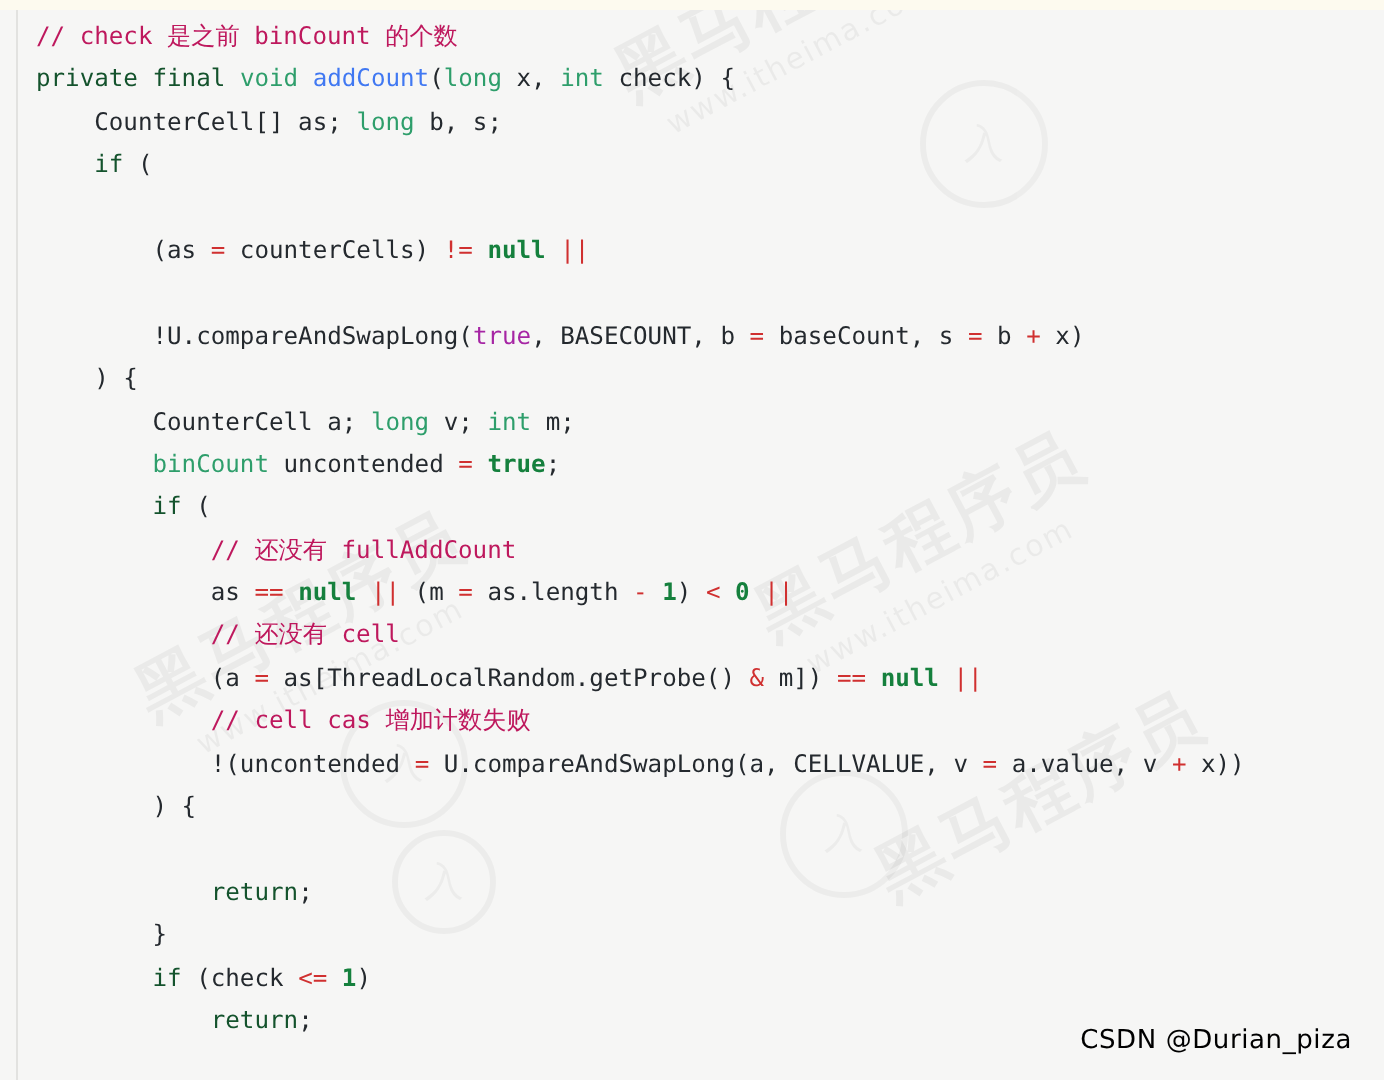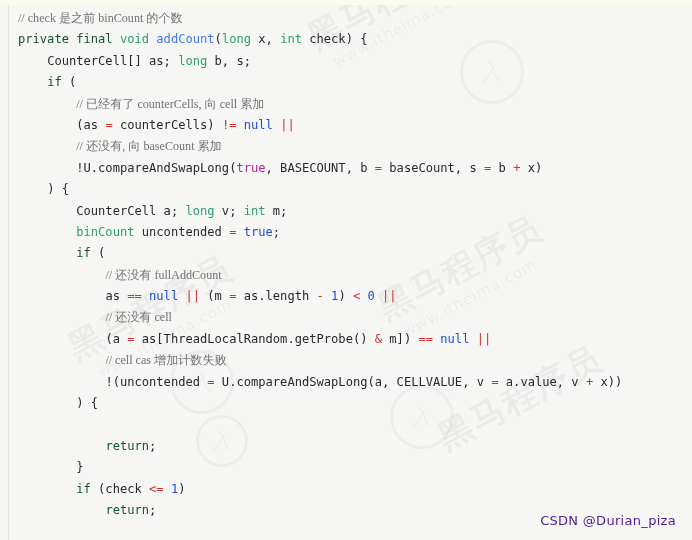--- a/index.html
+++ b/index.html
@@ -85,38 +85,38 @@
     font-family: "DejaVu Sans Mono", "Liberation Mono", monospace;
     font-size: 12.1px;
     line-height: 21.4px;
     height: 21.4px;
     white-space: pre;
     padding-left: 18px;
     color: #24292e;
     letter-spacing: 0px;
   }
   
-  .t-com   { color: #737373; font-family: Liberation Serif, serif; }           
+  .t-com   { color: #be185d; }           
   .t-kw    { color: #14532d; }           
   .t-type  { color: #2e9e6b; }           
   .t-fn    { color: #4078f2; }           
-  .t-lit   { color: #1d4ed8; }           
+  .t-lit   { color: #15803d; font-weight: bold; }           
   .t-op    { color: #d03030; }           
   .t-this  { color: #a625a4; }           
   .t-plain { color: #24292e; }           
 
   
   .csdn {
     position: absolute;
     right: 16px;
     bottom: 12px;
     z-index: 6;
     font-family: "DejaVu Sans", "Liberation Sans", sans-serif;
     font-size: 13px;
-    color: #4c1d95;
+    color: #000000;
     letter-spacing: 0.3px;
     white-space: nowrap;
   }
 </style>
 </head>
 <body>
 
 <div class="screenshot">
 
   <div class="top-strip"></div>
@@ -147,23 +147,23 @@
     </div>
   </div>
 
   <div class="gutter-rule"></div>
 
   <div class="code-area" id="code-area">
       <div class="code-line"><span class="t-com">// check 是之前 binCount 的个数</span></div>
       <div class="code-line"><span class="t-kw">private</span><span class="t-plain"> </span><span class="t-kw">final</span><span class="t-plain"> </span><span class="t-type">void</span><span class="t-plain"> </span><span class="t-fn">addCount</span><span class="t-plain">(</span><span class="t-type">long</span><span class="t-plain"> x, </span><span class="t-type">int</span><span class="t-plain"> check) {</span></div>
       <div class="code-line"><span class="t-plain">    </span><span class="t-plain">CounterCell[] as; </span><span class="t-type">long</span><span class="t-plain"> b, s;</span></div>
       <div class="code-line"><span class="t-plain">    </span><span class="t-kw">if</span><span class="t-plain"> (</span></div>
-      <div class="code-line"><span class="t-plain">        </span><span class="t-com">// 已经有了 counterCells, 向 cell 累加</span></div>
+      <div class="code-line"><span class="t-plain">        </span></div>
       <div class="code-line"><span class="t-plain">        </span><span class="t-plain">(as </span><span class="t-op">=</span><span class="t-plain"> counterCells) </span><span class="t-op">!=</span><span class="t-plain"> </span><span class="t-lit">null</span><span class="t-plain"> </span><span class="t-op">||</span></div>
-      <div class="code-line"><span class="t-plain">        </span><span class="t-com">// 还没有, 向 baseCount 累加</span></div>
+      <div class="code-line"><span class="t-plain">        </span></div>
       <div class="code-line"><span class="t-plain">        </span><span class="t-plain">!U.compareAndSwapLong(</span><span class="t-this">true</span><span class="t-plain">, BASECOUNT, b </span><span class="t-op">=</span><span class="t-plain"> baseCount, s </span><span class="t-op">=</span><span class="t-plain"> b </span><span class="t-op">+</span><span class="t-plain"> x)</span></div>
       <div class="code-line"><span class="t-plain">    </span><span class="t-plain">) {</span></div>
       <div class="code-line"><span class="t-plain">        </span><span class="t-plain">CounterCell a; </span><span class="t-type">long</span><span class="t-plain"> v; </span><span class="t-type">int</span><span class="t-plain"> m;</span></div>
       <div class="code-line"><span class="t-plain">        </span><span class="t-type">binCount</span><span class="t-plain"> uncontended </span><span class="t-op">=</span><span class="t-plain"> </span><span class="t-lit">true</span><span class="t-plain">;</span></div>
       <div class="code-line"><span class="t-plain">        </span><span class="t-kw">if</span><span class="t-plain"> (</span></div>
       <div class="code-line"><span class="t-plain">            </span><span class="t-com">// 还没有 fullAddCount</span></div>
       <div class="code-line"><span class="t-plain">            </span><span class="t-plain">as </span><span class="t-op">==</span><span class="t-plain"> </span><span class="t-lit">null</span><span class="t-plain"> </span><span class="t-op">||</span><span class="t-plain"> (m </span><span class="t-op">=</span><span class="t-plain"> as.length </span><span class="t-op">-</span><span class="t-plain"> </span><span class="t-lit">1</span><span class="t-plain">) </span><span class="t-op">&lt;</span><span class="t-plain"> </span><span class="t-lit">0</span><span class="t-plain"> </span><span class="t-op">||</span></div>
       <div class="code-line"><span class="t-plain">            </span><span class="t-com">// 还没有 cell</span></div>
       <div class="code-line"><span class="t-plain">            </span><span class="t-plain">(a </span><span class="t-op">=</span><span class="t-plain"> as[ThreadLocalRandom.getProbe() </span><span class="t-op">&amp;</span><span class="t-plain"> m]) </span><span class="t-op">==</span><span class="t-plain"> </span><span class="t-lit">null</span><span class="t-plain"> </span><span class="t-op">||</span></div>
       <div class="code-line"><span class="t-plain">            </span><span class="t-com">// cell cas 增加计数失败</span></div>

